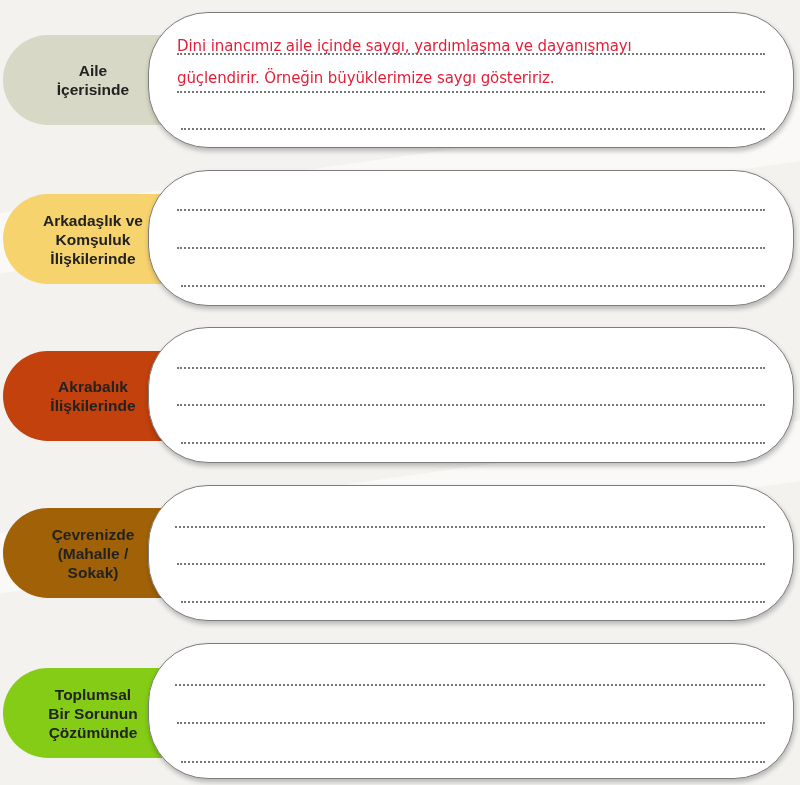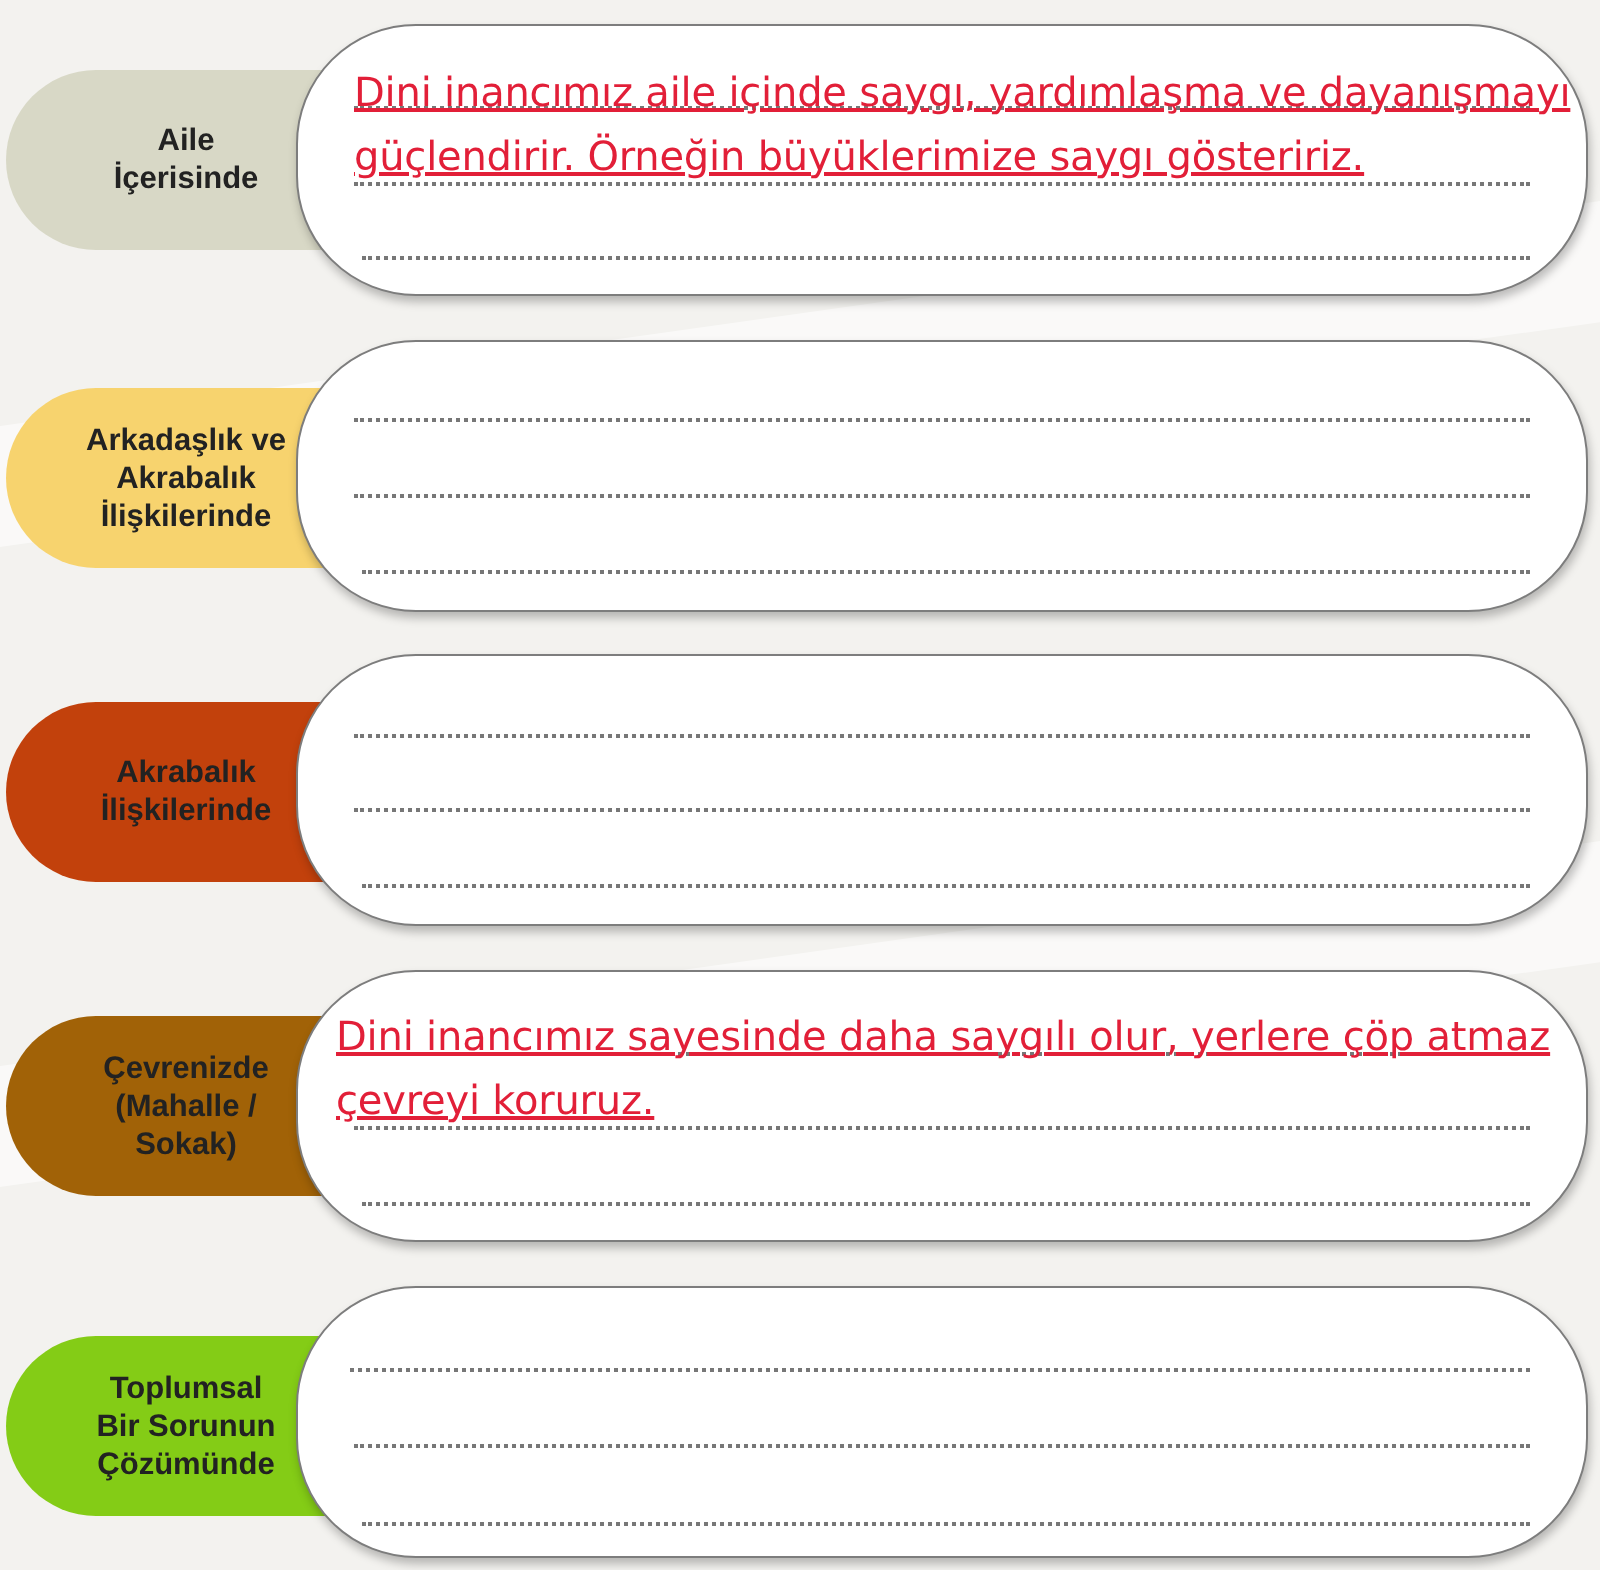--- a/index.html
+++ b/index.html
@@ -3,21 +3,21 @@
 <meta charset="utf-8">
 <style>
   html,body{margin:0;padding:0;}
   body{width:800px;height:785px;background:#f3f2ef;position:relative;overflow:hidden;font-family:"Liberation Sans",sans-serif;}
   .bgstripe{position:absolute;left:-100px;width:1100px;height:60px;background:#ffffff;opacity:.55;transform:rotate(-8deg);}
   .row{position:absolute;left:0;width:800px;}
   .pill{position:absolute;left:3px;width:180px;height:90px;border-radius:45px 0 0 45px;display:flex;align-items:center;justify-content:center;}
   .pill-label{width:140px;text-align:center;font-weight:bold;font-size:15.5px;line-height:19px;color:#222;white-space:pre-line;}
   .card{position:absolute;left:148px;width:644px;height:134px;background:#fff;border:1.5px solid #7d7d7d;border-radius:60px;box-shadow:1px 3px 5px rgba(0,0,0,.25);}
   .line{position:absolute;left:30px;right:28px;border-bottom:2px dotted #777;}
-  .answer{position:absolute;color:#e21f38;font-family:"DejaVu Sans",sans-serif;font-size:20px;line-height:32px;white-space:pre-line;letter-spacing:-.1px;text-decoration:underline;}
+  .answer{position:absolute;color:#e21f38;font-family:"DejaVu Sans",sans-serif;font-size:15px;line-height:32px;white-space:pre-line;letter-spacing:-.1px;}
 </style>
 </head>
 <body>
 
 <div class="bgstripe" style="top:150px"></div>
 <div class="bgstripe" style="top:470px"></div>
 
 <div class="row" style="top:12px">
   <div class="pill" style="top:23px;background:#d8d8c6">
     <div class="pill-label">Aile
@@ -28,21 +28,21 @@
     <div class="line" style="top:78px;left:28px"></div>
     <div class="line" style="top:115px;left:32px"></div>
     <div class="answer" style="top:17px;left:28px">Dini inancımız aile içinde saygı, yardımlaşma ve dayanışmayı
 güçlendirir. Örneğin büyüklerimize saygı gösteririz.</div>
   </div>
 </div>
 
 <div class="row" style="top:170px">
   <div class="pill" style="top:24px;background:#f7d36e">
     <div class="pill-label">Arkadaşlık ve
-Akrabalık
+Komşuluk
 İlişkilerinde</div>
   </div>
   <div class="card" style="top:0">
     <div class="line" style="top:38px;left:28px"></div>
     <div class="line" style="top:76px;left:28px"></div>
     <div class="line" style="top:114px;left:32px"></div>
   </div>
 </div>
 
 <div class="row" style="top:327px">
@@ -60,22 +60,20 @@
 <div class="row" style="top:485px">
   <div class="pill" style="top:23px;background:#a16207">
     <div class="pill-label">Çevrenizde
 (Mahalle /
 Sokak)</div>
   </div>
   <div class="card" style="top:0">
     <div class="line" style="top:40px;left:26px"></div>
     <div class="line" style="top:77px;left:28px"></div>
     <div class="line" style="top:115px;left:32px"></div>
-    <div class="answer" style="top:16px;left:19px">Dini inancımız sayesinde daha saygılı olur, yerlere çöp atmaz
-çevreyi koruruz.</div>
   </div>
 </div>
 
 <div class="row" style="top:643px">
   <div class="pill" style="top:25px;background:#84cc16">
     <div class="pill-label">Toplumsal
 Bir Sorunun
 Çözümünde</div>
   </div>
   <div class="card" style="top:0">

